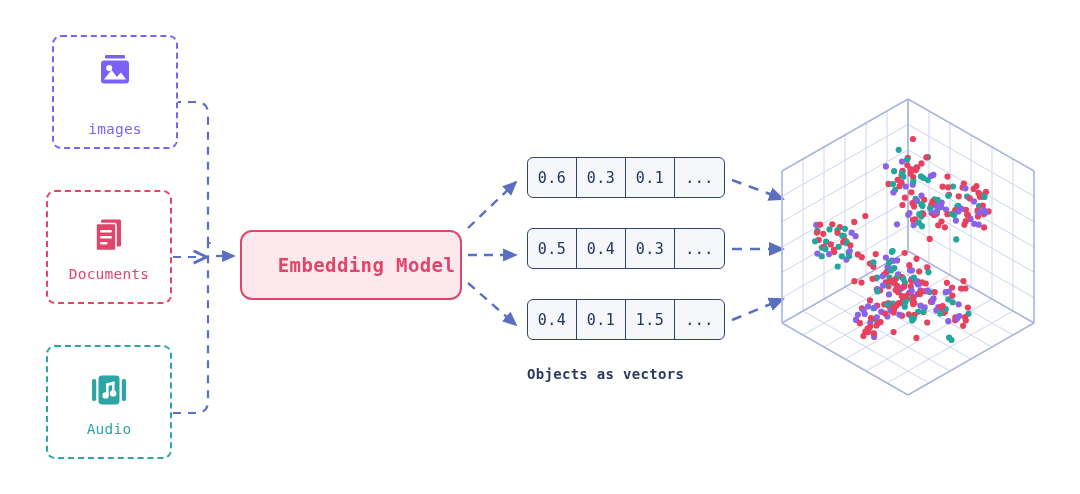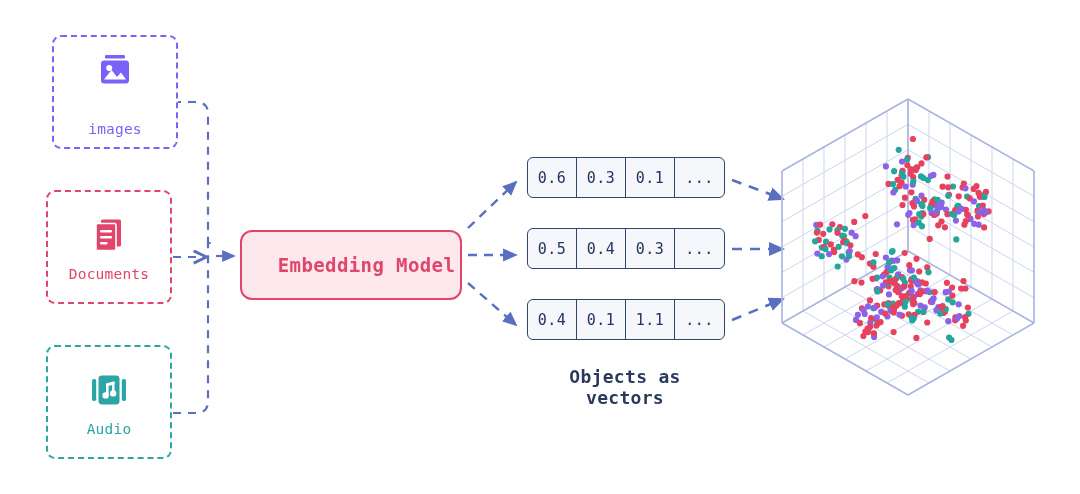--- a/index.html
+++ b/index.html
@@ -122,22 +122,22 @@
   #vector-row-1 { left: 527px; top: 157px; }
   #vector-row-2 { left: 527px; top: 228px; }
   #vector-row-3 { left: 527px; top: 299px; }
 
   
   #vectors-caption {
     position: absolute;
     left: 527px;
     top: 366px;
     width: 196px;
-    text-align: center;
-    font-size: 18px;
+    text-align: left;
+    font-size: 14px;
     font-weight: 700;
     color: #2b3a5c;
     letter-spacing: 0.3px;
   }
 </style>
 </head>
 <body>
 
 <div id="stage">
 
@@ -220,21 +220,21 @@
   </div>
   <div class="vector-row" id="vector-row-2">
     <span class="cell">0.5</span>
     <span class="cell">0.4</span>
     <span class="cell">0.3</span>
     <span class="cell">...</span>
   </div>
   <div class="vector-row" id="vector-row-3">
     <span class="cell">0.4</span>
     <span class="cell">0.1</span>
-    <span class="cell">1.1</span>
+    <span class="cell">1.5</span>
     <span class="cell">...</span>
   </div>
 
   <div id="vectors-caption">Objects as vectors</div>
 
   <svg id="cube" viewBox="0 0 280 320">
     <g id="cube-grid" fill="none" stroke="#ccd5f0" stroke-width="1">
         <line x1="138.0" y1="166.0" x2="12.0" y2="238.0"></line>
         <line x1="138.0" y1="166.0" x2="264.0" y2="238.0"></line>
         <line x1="159.0" y1="178.0" x2="33.0" y2="250.0"></line>

